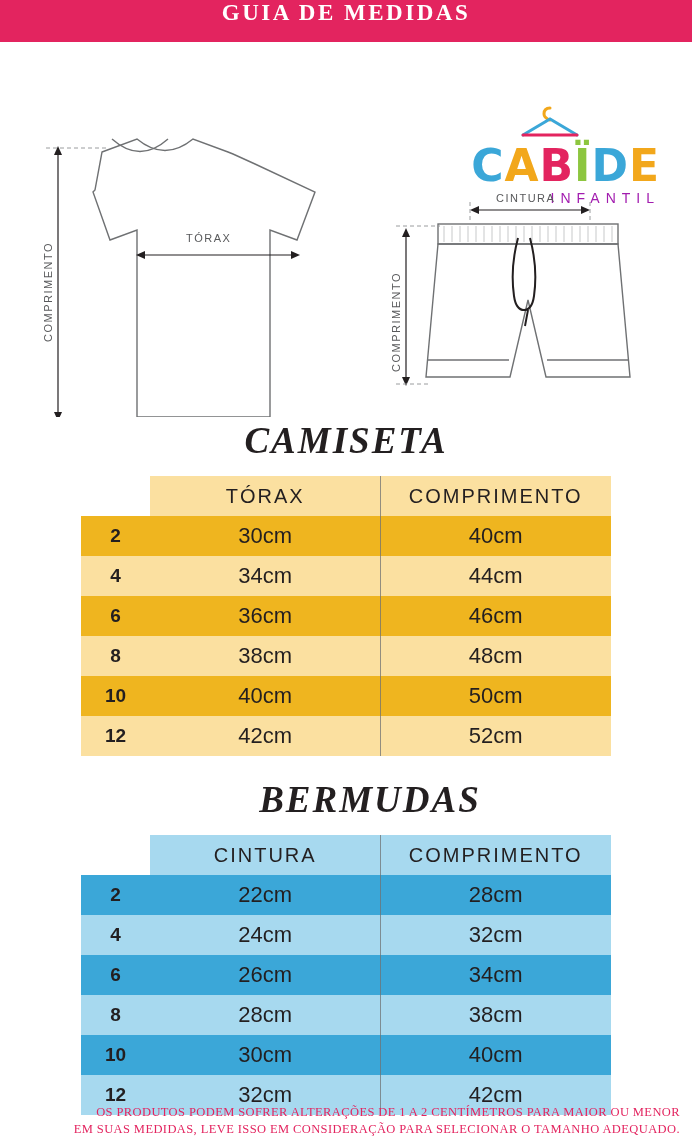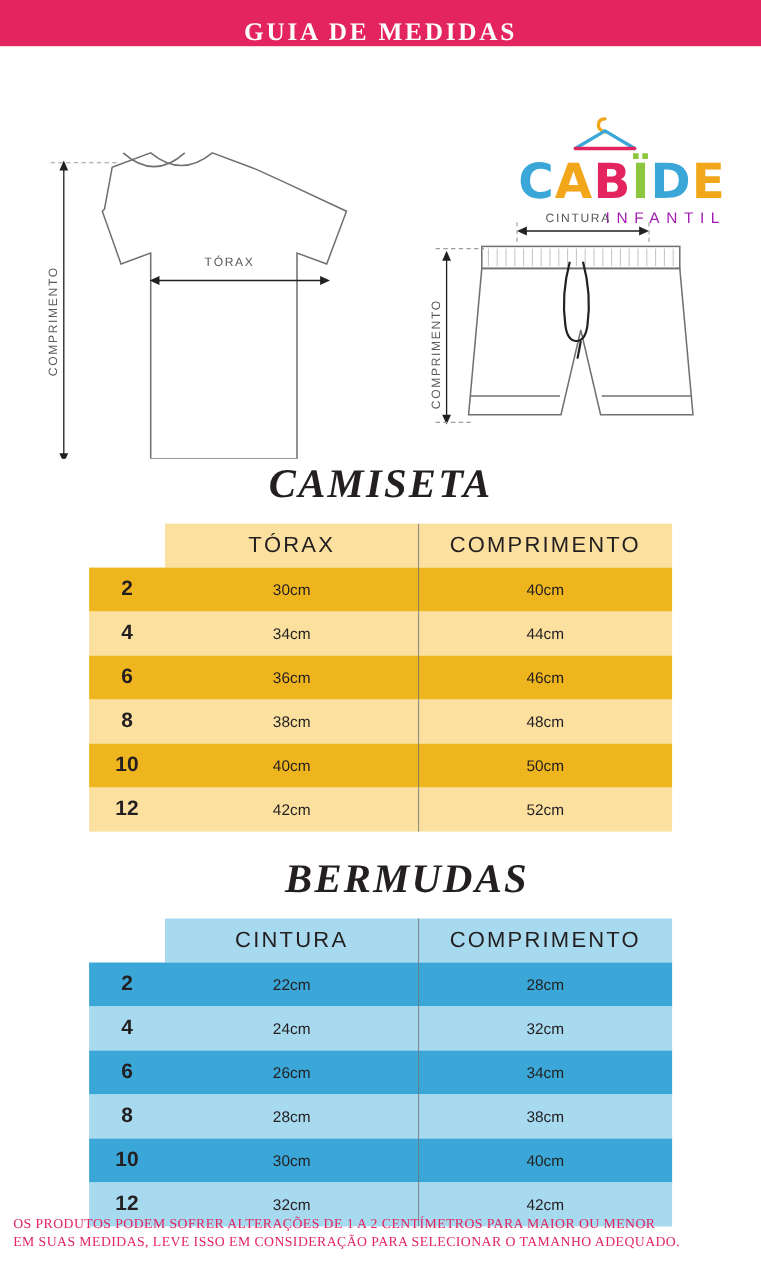--- a/index.html
+++ b/index.html
@@ -12,21 +12,21 @@
     color: #231f20;
     overflow: hidden;
     position: relative;
   }
 
   
   .header {
     height: 42px;
     background: #e3245f;
     display: flex;
-    align-items: flex-end;
+    align-items: flex-start;
     justify-content: center;
   }
   .header-title {
     color: #ffffff;
     font-size: 23px;
     letter-spacing: 2.5px;
     font-weight: bold;
     font-family: "Liberation Serif", serif;
   }
 
@@ -80,21 +80,21 @@
     position: relative;
   }
   table {
     width: 100%;
     border-collapse: collapse;
     table-layout: fixed;
     font-family: "Liberation Sans", sans-serif;
   }
   th, td {
     text-align: center;
-    font-size: 14px;
+    font-size: 22px;
     height: 40px;
     padding: 0;
     font-weight: normal;
   }
   th {
     font-size: 20px;
     letter-spacing: 2px;
     color: #231f20;
     font-weight: normal;
   }
@@ -126,21 +126,21 @@
     left: 56.5%;
     width: 1px;
     background: #6f7173;
     opacity: .75;
   }
 
   
   .footer {
     position: absolute;
     left: 0; right: 0; bottom: 10px;
-    text-align: left;
+    text-align: right;
     color: #e3245f;
     font-family: "Liberation Serif", serif;
     font-size: 12.5px;
     letter-spacing: .4px;
     line-height: 1.35;
     padding: 0 12px;
   }
 
   .tiny-label {
     font-family: "Liberation Sans", sans-serif;

